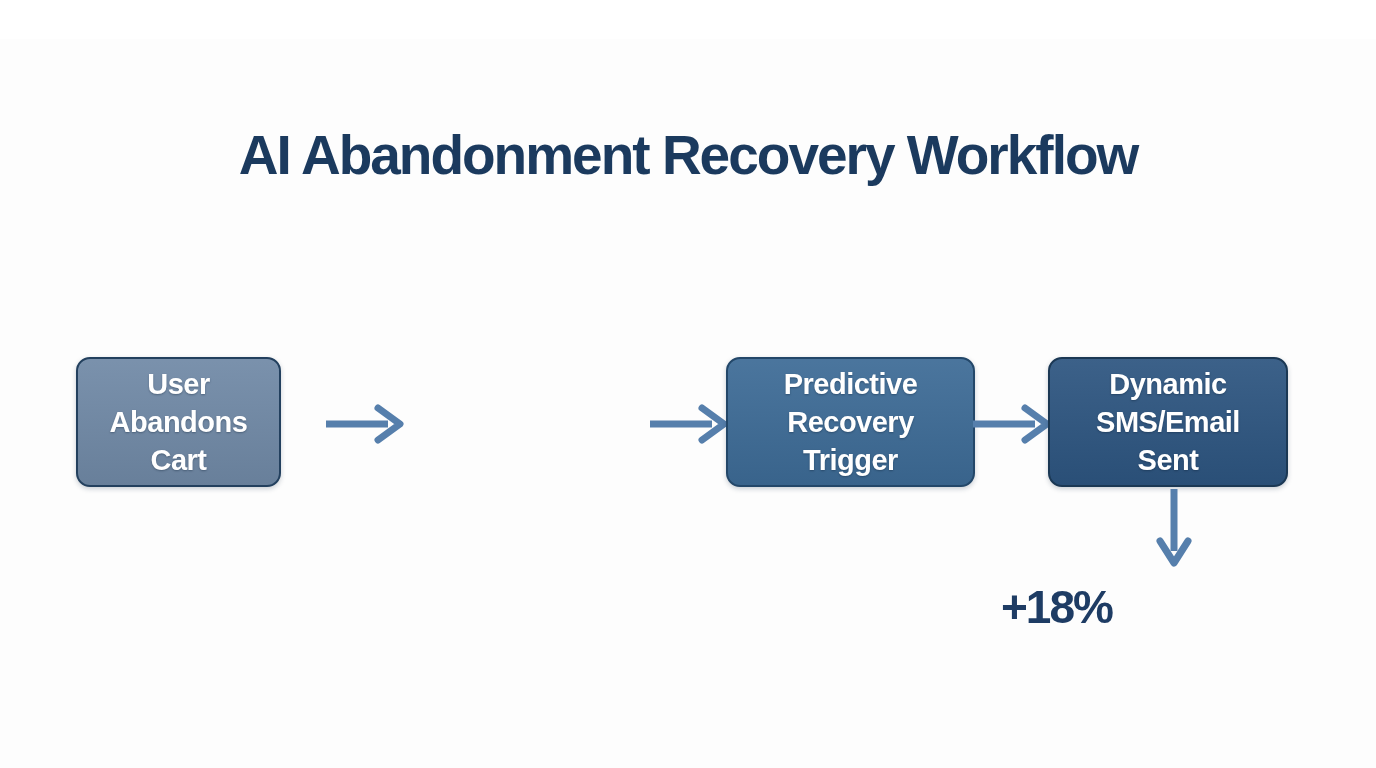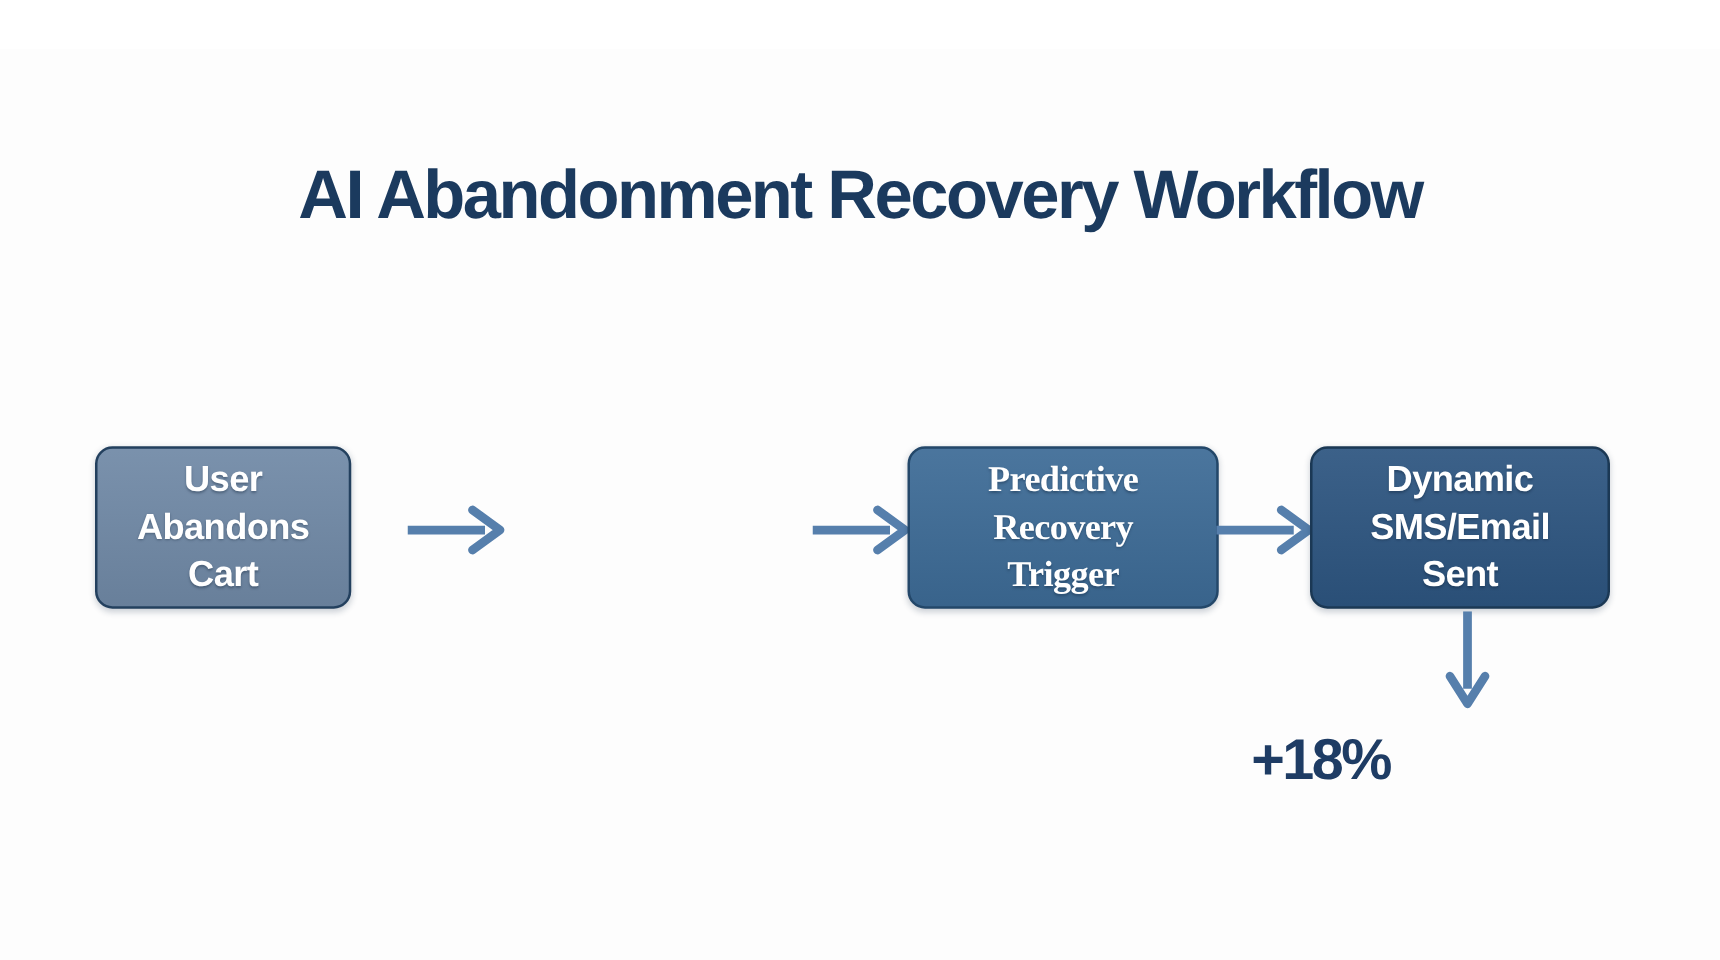--- a/index.html
+++ b/index.html
@@ -43,21 +43,21 @@
     font-size: 29px;
     font-weight: bold;
     line-height: 1.32;
     letter-spacing: -0.5px;
     text-align: center;
     white-space: pre-line;
     text-shadow: 0 1px 2px rgba(10, 25, 45, 0.35);
   }
   .node-1 { left: 76px;   width: 205px; }
   .node-2 { left: 402px;  width: 249px; }
-  .node-3 { left: 726px;  width: 249px; font-family: Liberation Serif, serif; }
+  .node-3 { left: 726px;  width: 249px; }
   .node-4 { left: 1048px; width: 240px; }
 
   svg.arrow-h {
     position: absolute;
     top: 363px;
     width: 78px;
     height: 44px;
   }
   .arrow-1 { left: 326px; }
   .arrow-2 { left: 650px; }

